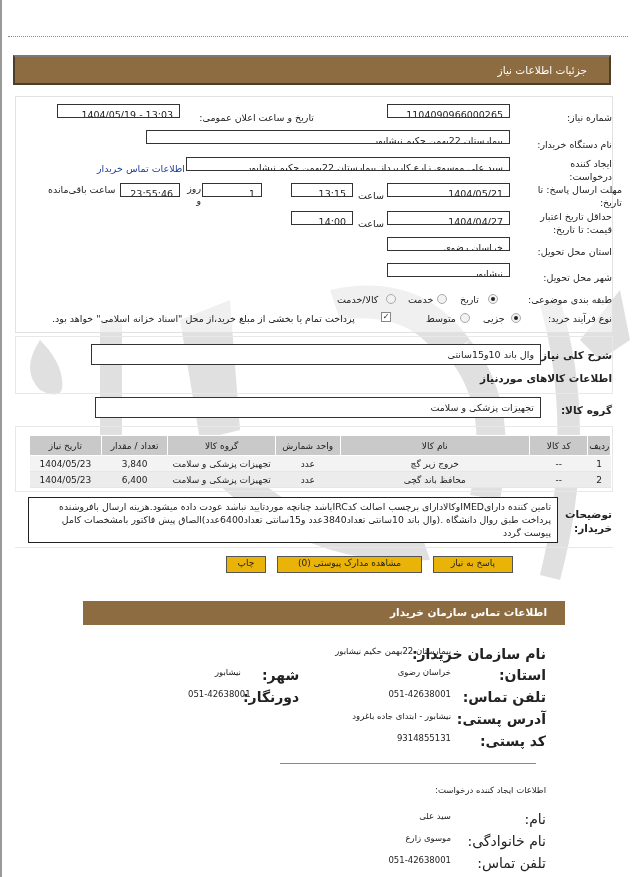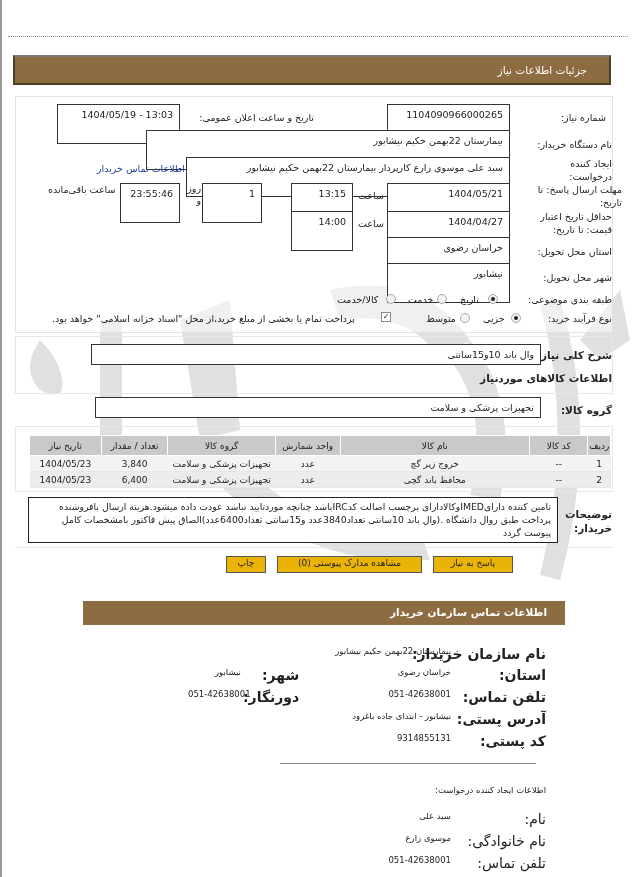--- a/index.html
+++ b/index.html
@@ -13,21 +13,21 @@
 
   .header-bar { position: absolute; left: 13px; top: 55px; width: 598px; height: 30px; background: #8c6c40; border: 2px solid #4a3d2a; border-top-color: #7a7a7a; }
   .header-bar span { position: absolute; right: 22px; top: 7px; color: #fff; font-size: 10.5px; }
 
   .panel { position: absolute; left: 15px; top: 96px; width: 598px; height: 237px; border: 1px solid #e2e2e2; background: rgba(255,255,255,0.5); }
   .panel2 { position: absolute; left: 15px; top: 336px; width: 598px; height: 58px; border: 1px solid #e8e8e8; }
   .panel3 { position: absolute; left: 15px; top: 426px; width: 598px; height: 66px; border: 1px solid #e8e8e8; }
   .panel4 { position: absolute; left: 15px; top: 493px; width: 598px; height: 55px; border-bottom: 1px solid #e8e8e8; }
 
   .label { position: absolute; font-size: 9.5px; color: #222; white-space: nowrap; text-align: right; line-height: 13px; }
-  .field { position: absolute; height: 40px; border: 1px solid #333; background: #fff; font-size: 9.5px; line-height: 20px; padding: 0 6px; white-space: nowrap; overflow: hidden; }
+  .field { position: absolute; height: 14px; border: 1px solid #333; background: #fff; font-size: 9.5px; line-height: 20px; padding: 0 6px; white-space: nowrap; overflow: hidden; }
   .field.ltr { direction: ltr; text-align: right; }
   .field.rtl { text-align: right; }
   .link { position: absolute; color: #1f3f9a; font-size: 9.5px; white-space: nowrap; cursor: pointer; }
 
   .radio { position: absolute; width: 10px; height: 10px; border-radius: 50%; border: 1px solid #aaa; background: #f2f2f2; }
   .radio.checked::after { content: ""; position: absolute; left: 2px; top: 2px; width: 4px; height: 4px; border-radius: 50%; background: #222; }
   .checkbox { position: absolute; width: 10px; height: 10px; border: 1px solid #888; background: #fff; font-size: 8px; line-height: 8px; text-align: center; color: #222; }
 
   .bold-label { position: absolute; font-weight: bold; font-size: 10.5px; color: #222; white-space: nowrap; }
 
@@ -68,21 +68,21 @@
     <path d="M580 60 L620 10 L630 60 L600 80 Z"></path>
   </g>
 </svg>
 
 <div class="header-bar">
   <span>جزئیات اطلاعات نیاز</span>
 </div>
 
 <div class="panel"></div>
 
-<div class="label" style="right:28px; top:111px;text-align:right;">شماره نیاز:</div>
+<div class="label" style="right:22px; top:111px;text-align:right;">شماره نیاز:</div>
 <div class="field ltr" style="left:387px; top:104px; width:123px;">1104090966000265</div>
 <div class="label" style="right:320px; top:111px;margin-left:28px;">تاریخ و ساعت اعلان عمومی:</div>
 <div class="field ltr" style="left:57px; top:104px; width:123px;">1404/05/19 - 13:03</div>
 
 <div class="label" style="right:22px; top:138px;">نام دستگاه خریدار:</div>
 <div class="field rtl" style="left:146px; top:130px; width:364px;">بیمارستان 22بهمن حکیم نیشابور</div>
 
 <div class="label" style="right:22px; top:157px; width:70px; white-space:normal;">ایجاد کننده درخواست:</div>
 <div class="field rtl" style="left:186px; top:157px; width:324px;">سید علی موسوی زارع کارپرداز بیمارستان 22بهمن حکیم نیشابور</div>
 <div class="link" style="left:97px; top:163px;">اطلاعات تماس خریدار</div>

